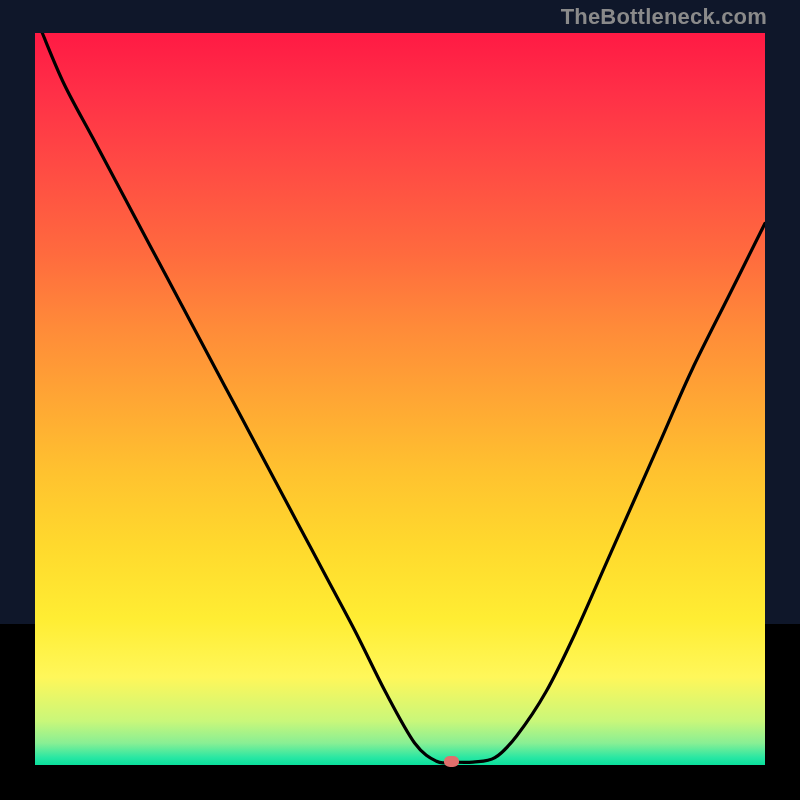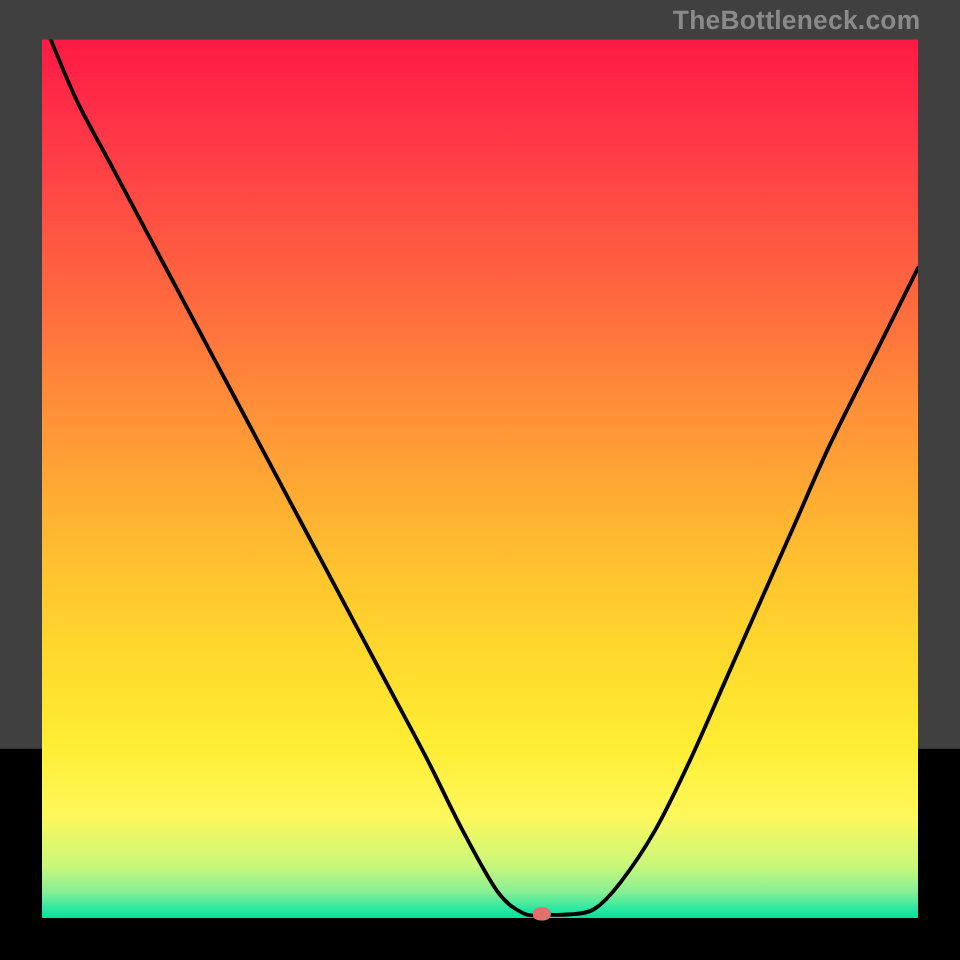--- a/index.html
+++ b/index.html
@@ -9,21 +9,21 @@
     height: 800px;
     background: #000;
     overflow: hidden;
   }
   .frame {
     position: absolute;
     left: 0;
     top: 0;
     width: 800px;
     height: 624px;
-    background: #404040;
+    background: #0f172a;
   }
   .plot {
     position: absolute;
     left: 35px;
     top: 33px;
     width: 730px;
     height: 732px;
     
     background: linear-gradient(to bottom,
       #ff1a44 0%,

